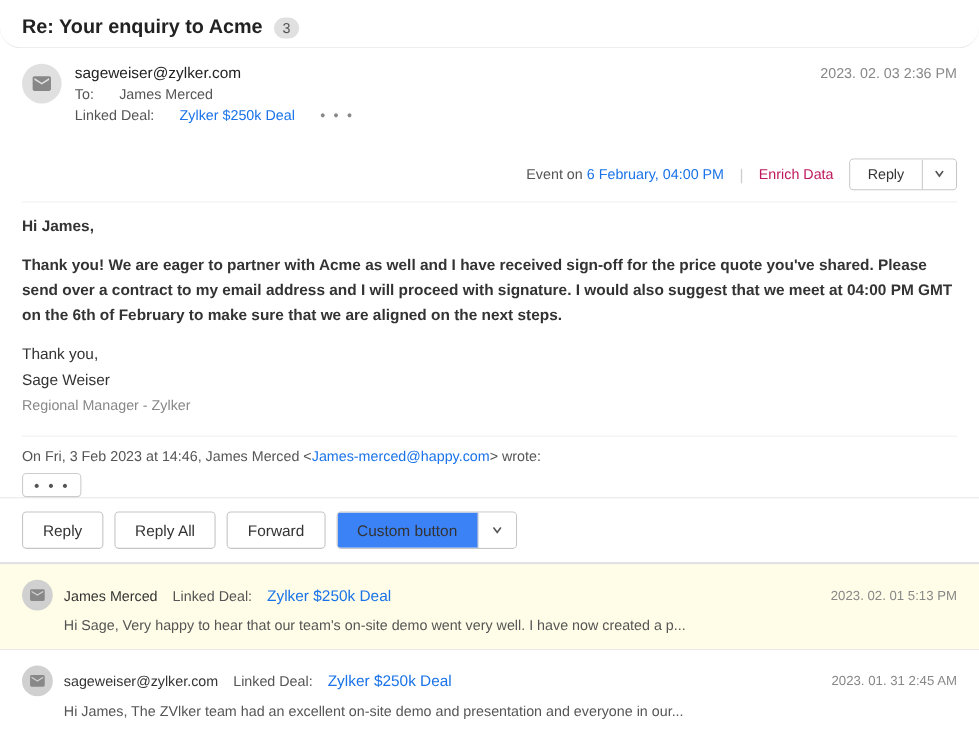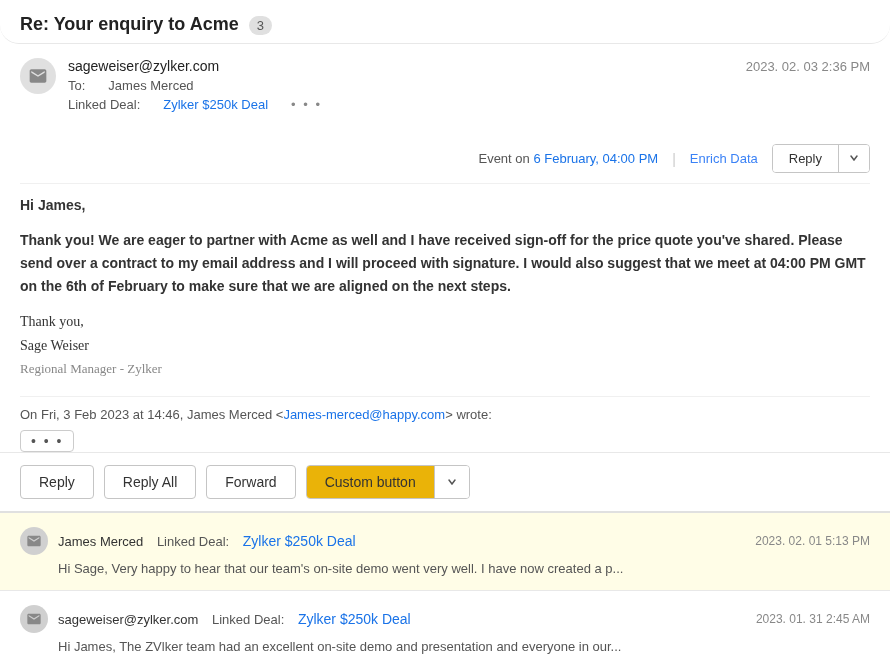--- a/index.html
+++ b/index.html
@@ -120,21 +120,21 @@
     }
     .event-link {
       font-size: 13px;
       color: #555;
     }
     .event-link .highlight {
       color: #1a73e8;
       font-weight: 500;
     }
     .enrich-link {
-      color: #3b82f6;
+      color: #be185d;
       font-size: 13px;
       cursor: pointer;
       text-decoration: none;
     }
     .separator {
       color: #ccc;
     }
     .reply-btn-group {
       display: flex;
       border: 1px solid #c5c5c5;
@@ -168,21 +168,20 @@
     }
     .email-body p {
       margin-bottom: 12px;
       font-weight: bold;
     }
     .signature-block {
       margin-top: 8px;
       line-height: 1.7;
       font-size: 14px;
       color: #333;
-      font-family: Liberation Serif, serif;
     }
     .signature-title {
       color: #888;
       font-size: 13px;
     }
 
     
     .quoted-section {
       padding: 10px 0 0 0;
       border-top: 1px solid #f0f0f0;
@@ -227,21 +226,21 @@
       color: #333;
       cursor: pointer;
     }
     .custom-btn-group {
       display: flex;
       border: 1px solid #c5c5c5;
       border-radius: 4px;
       overflow: hidden;
     }
     .custom-main-btn {
-      background: #eab308;
+      background: #3b82f6;
       border: none;
       border-right: 1px solid #c5c5c5;
       padding: 8px 18px;
       font-size: 14px;
       color: #333;
       cursor: pointer;
     }
     .custom-dropdown-btn {
       background: #fff;
       border: none;

